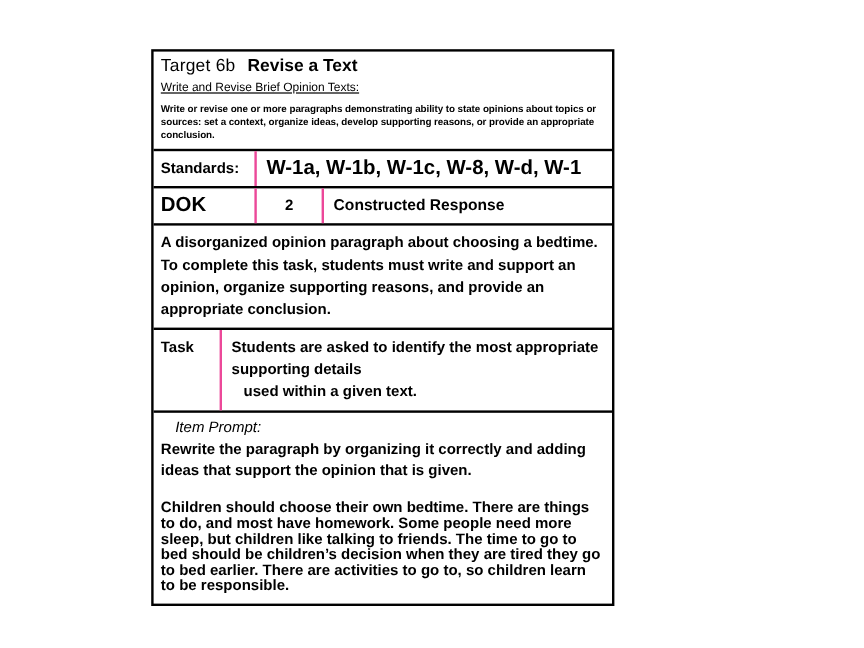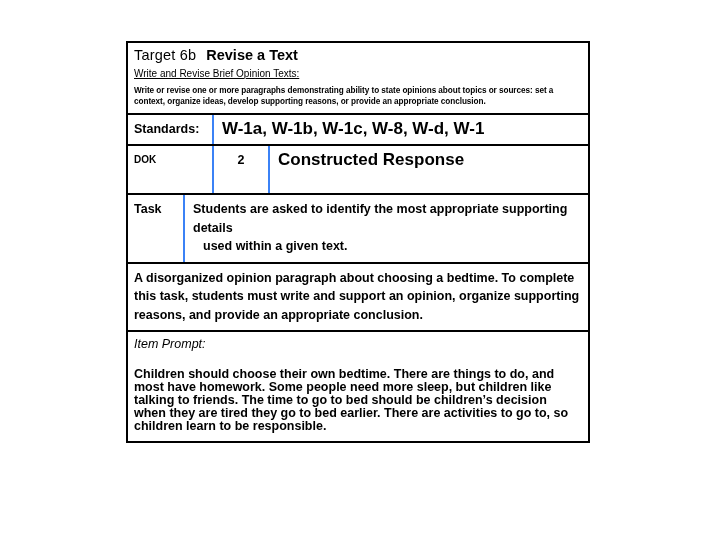--- a/index.html
+++ b/index.html
@@ -20,41 +20,41 @@
     width: 720px;
     height: 540px;
     background: #ffffff;
   }
 
   
   .card {
     position: absolute;
     left: 126px;
     top: 41px;
-    width: 464px;
+    width: 386px;
     border: 2px solid #000000;
     box-sizing: border-box;
     background: #ffffff;
   }
 
   .row {
     display: flex;
     border-bottom: 2px solid #000000;
     box-sizing: border-box;
   }
   .row.last {
     border-bottom: none;
   }
 
   .cell {
     box-sizing: border-box;
     padding: 4px 6px 5px 6px;
   }
   .cell.div-right {
-    border-right: 2px solid #3b82f6;
+    border-right: 2px solid #ec4899;
   }
 
   
   .header-cell {
     width: 100%;
     padding: 4px 6px 6px 6px;
   }
   .target-line {
     font-size: 14.5px;
     line-height: 17px;
@@ -95,39 +95,39 @@
     flex: 1;
     font-size: 17px;
     font-weight: bold;
     line-height: 16px;
     padding: 6px 6px 7px 8px;
   }
 
   
   .dok-label {
     width: 86px;
-    font-size: 10px;
+    font-size: 17px;
     font-weight: bold;
     line-height: 16px;
     padding: 6px 6px 7px 6px;
   }
   .dok-value {
     width: 56px;
     font-size: 12.5px;
     font-weight: bold;
     line-height: 16px;
     padding: 6px 6px 7px 6px;
     text-align: center;
   }
   .dok-type {
     flex: 1;
-    font-size: 17px;
-    font-weight: bold;
-    line-height: 16px;
-    padding: 6px 6px 25px 8px;
+    font-size: 13px;
+    font-weight: bold;
+    line-height: 16px;
+    padding: 6px 6px 7px 8px;
   }
 
   
   .desc-cell {
     width: 100%;
     font-size: 12.5px;
     font-weight: bold;
     line-height: 18.5px;
     padding: 5px 8px 6px 6px;
   }
@@ -155,20 +155,21 @@
   
   .prompt-cell {
     width: 100%;
     padding: 4px 8px 8px 6px;
   }
   .prompt-label {
     font-size: 12.5px;
     font-style: italic;
     font-weight: normal;
     line-height: 17px;
+    margin-left: 12px;
   }
   .prompt-text {
     font-size: 12.5px;
     font-weight: bold;
     line-height: 18.5px;
   }
   .prompt-gap {
     height: 15px;
   }
   .passage-text {
@@ -199,34 +200,35 @@
       <div class="cell std-value">W-1a, W-1b, W-1c, W-8, W-d, W-1</div>
     </div>
 
     <div class="row">
       <div class="cell dok-label div-right">DOK</div>
       <div class="cell dok-value div-right">2</div>
       <div class="cell dok-type">Constructed Response</div>
     </div>
 
     <div class="row">
+      <div class="cell desc-cell">A disorganized opinion paragraph about choosing a bedtime. To complete this task, students must write and support an opinion, organize supporting reasons, and provide an appropriate conclusion.</div>
+    </div>
+
+    <div class="row">
       <div class="cell task-label div-right">Task</div>
       <div class="cell task-value">
         <span>Students are asked to identify the most appropriate supporting details</span>
         <span class="line2">used within a given text.</span>
       </div>
     </div>
 
-    <div class="row">
-      <div class="cell desc-cell">A disorganized opinion paragraph about choosing a bedtime. To complete this task, students must write and support an opinion, organize supporting reasons, and provide an appropriate conclusion.</div>
-    </div>
-
     <div class="row last">
       <div class="cell prompt-cell">
         <div class="prompt-label">Item Prompt:</div>
+        <div class="prompt-text">Rewrite the paragraph by organizing it correctly and adding ideas that support the opinion that is given.</div>
         <div class="prompt-gap"></div>
         <div class="passage-text">Children should choose their own bedtime. There are things to do, and most have homework. Some people need more sleep, but children like talking to friends. The time to go to bed should be children’s decision when they are tired they go to bed earlier. There are activities to go to, so children learn to be responsible.</div>
       </div>
     </div>
 
   </div>
 
 </div>
 
 </body></html>

